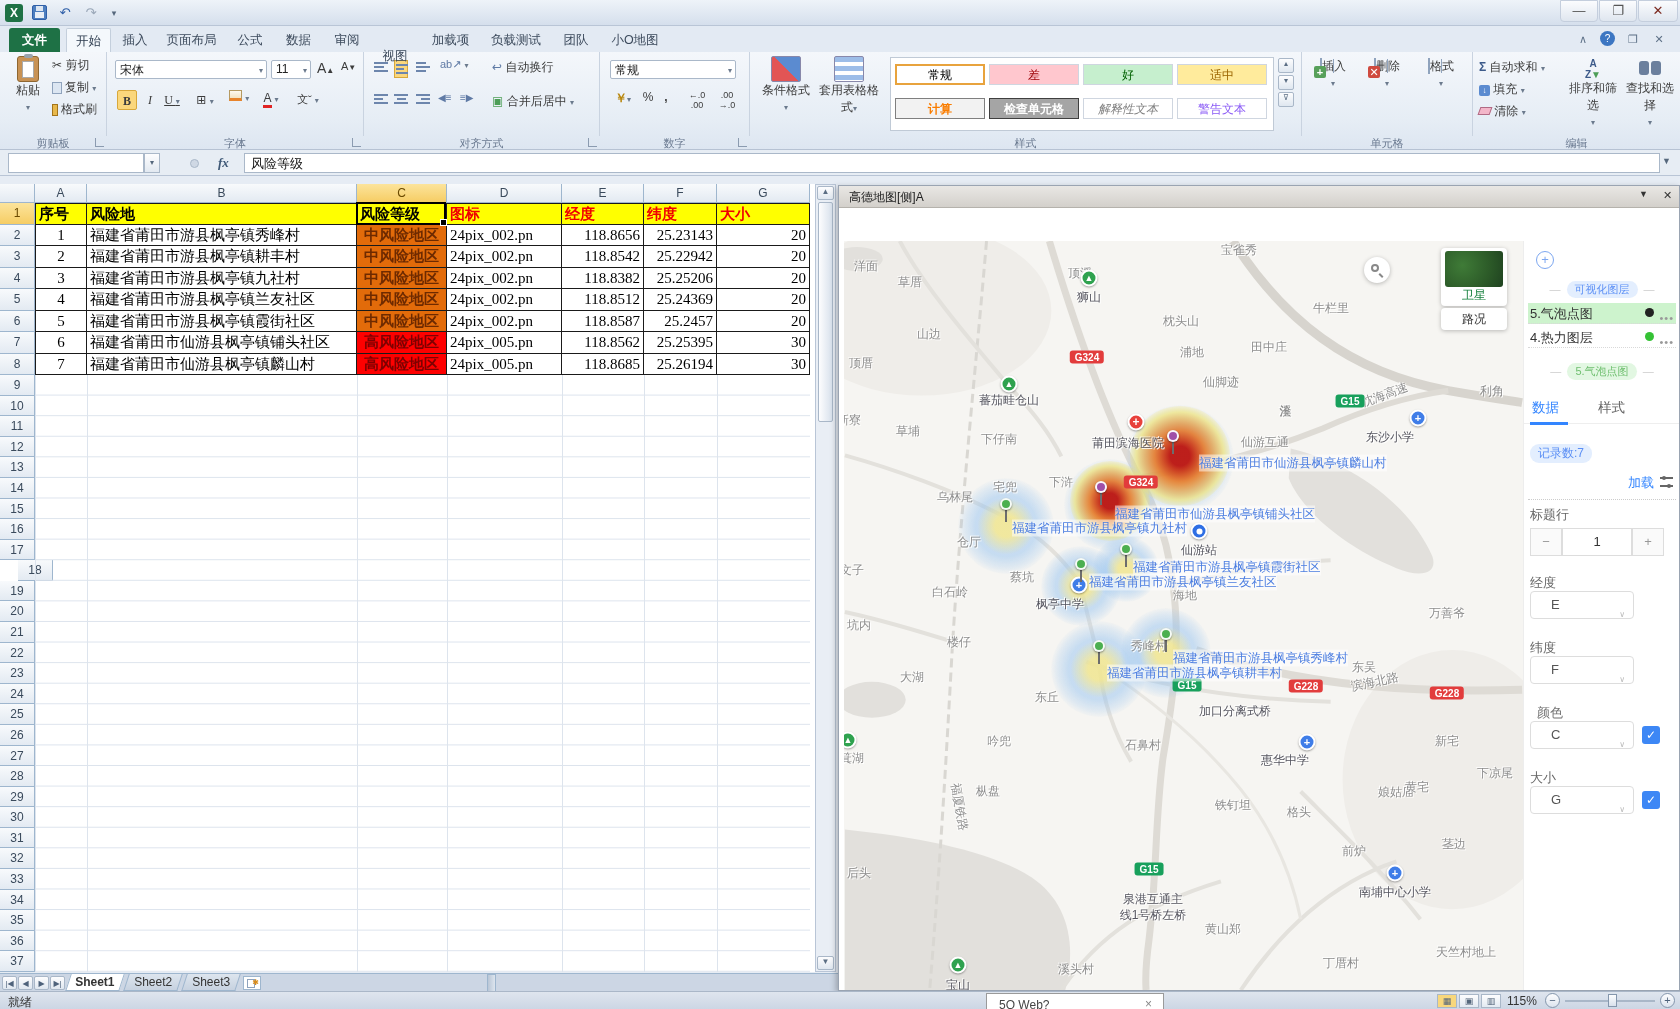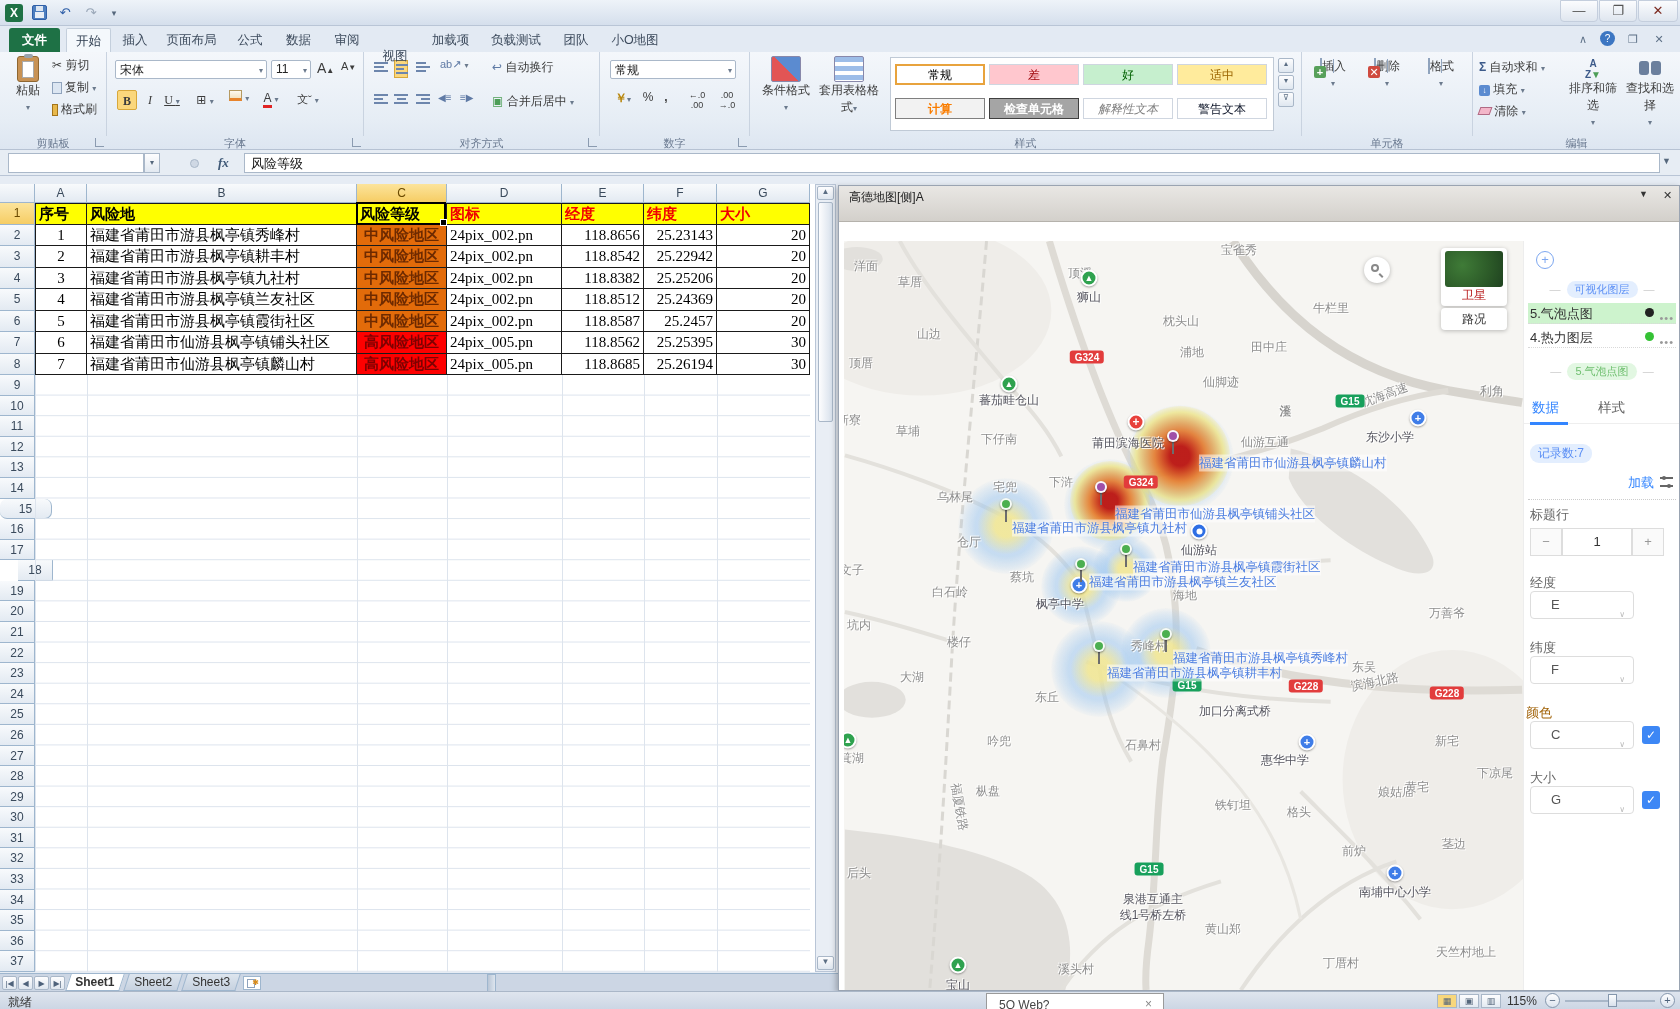--- a/index.html
+++ b/index.html
@@ -78,21 +78,21 @@
   .sheet span{display:inline-block;transform:skewX(18deg);}
   .sheet.active{background:#fff;font-weight:bold;}
   #statusbar{left:0;top:991px;width:1680px;height:18px;background:linear-gradient(#dfe5ee,#ccd6e4);border-top:1px solid #aab7c8;font-size:12px;color:#333;z-index:70;}
   .viewic{top:2px;width:20px;height:14px;border:1px solid #a9b7c8;background:linear-gradient(#fdfdfe,#e3eaf2);font-size:9px;text-align:center;line-height:12px;color:#55677c;}
   .viewic.on{background:#f8d77c;}
   #zoomslider{top:8px;height:2px;background:#a9b7c8;}
   #zoomthumb{top:2px;width:9px;height:13px;background:linear-gradient(#fdfdfe,#d8e1ec);border:1px solid #8496ac;}
 
   
   #mappanel{left:838px;top:185px;width:842px;height:806px;background:#fff;border:1px solid #9aa4b2;box-shadow:-2px 2px 6px rgba(0,0,0,.25);z-index:40;}
-  #maptitle{left:0;top:0;width:840px;height:36px;background:linear-gradient(#e9e7e4,#d3d0cb);border-bottom:1px solid #b5b2ac;font-size:12px;color:#222;}
+  #maptitle{left:0;top:0;width:840px;height:22px;background:linear-gradient(#e9e7e4,#d3d0cb);border-bottom:1px solid #b5b2ac;font-size:12px;color:#222;}
   #maptoolbar{left:0;top:22px;width:840px;height:33px;background:#fff;border-bottom:1px solid #e8e8e8;}
   .mapmenu{top:8px;font-size:14px;color:#555;}
   .mapmenu.on{color:#3385ff;}
   #amap-logo{left:20px;top:4px;width:26px;height:26px;border-radius:50%;background:conic-gradient(#e4393c 0 20%,#ff9800 20% 45%,#4caf50 45% 70%,#2196f3 70% 90%,#e4393c 90%);}
   #amap-logo:after{content:"";position:absolute;left:6px;top:6px;width:14px;height:14px;background:#fff;border-radius:50%;}
   #mapcanvas{left:5px;top:55px;width:679px;height:749px;background:#f6f5f2;overflow:hidden;}
   #ctrlpanel{left:684px;top:55px;width:156px;height:749px;background:#fff;border-left:1px solid #ededed;font-size:13px;color:#333;overflow:hidden;}
 
   .mlabel{position:absolute;font-size:12px;color:#8d8d8d;white-space:nowrap;text-shadow:1px 1px 0 #fff,-1px -1px 0 #fff;z-index:20;}
   .mlabel.dk{color:#55555f;}
@@ -106,21 +106,21 @@
   .poi{position:absolute;transform:translate(-50%,-50%);width:17px;height:17px;border-radius:50%;border:2px solid #fff;box-shadow:0 1px 2px rgba(0,0,0,.35);color:#fff;font-size:9px;line-height:13px;text-align:center;z-index:25;font-weight:bold;}
   .poi.scenic{background:#2fa24f;}
   .poi.hospital{background:#e8413c;font-size:12px;}
   .poi.school{background:#3f7de8;font-size:11px;}
   .poi.metro{background:#2f6fe4;}
   .poi.metro:after{content:"";position:absolute;left:3.5px;top:3.5px;width:6px;height:6px;background:#fff;border-radius:50%;}
 
   #magnifier{left:520px;top:16px;width:26px;height:26px;background:#fff;border-radius:50%;box-shadow:0 1px 4px rgba(0,0,0,.25);z-index:45;}
   #magnifier i{position:absolute;left:7px;top:7px;width:8px;height:8px;border:2px solid #888;border-radius:50%;}
   #magnifier b{position:absolute;left:16px;top:16px;width:2px;height:5px;background:#888;transform:rotate(-45deg);}
-  #satbox{left:597px;top:7px;width:66px;height:58px;background:#fff;border-radius:4px;box-shadow:0 1px 4px rgba(0,0,0,.25);z-index:45;text-align:center;font-size:12px;color:#b91c1c;}
+  #satbox{left:597px;top:7px;width:66px;height:58px;background:#fff;border-radius:4px;box-shadow:0 1px 4px rgba(0,0,0,.25);z-index:45;text-align:center;font-size:12px;color:#15803d;}
   #satthumb{margin:3px auto 0;width:58px;height:36px;border-radius:3px;background:radial-gradient(circle at 30% 40%,#3f7b37,#2c5a28 60%,#1f4220);}
   #trafficbox{left:597px;top:67px;width:66px;height:22px;background:#fff;border-radius:4px;box-shadow:0 1px 4px rgba(0,0,0,.25);z-index:45;text-align:center;font-size:12px;color:#333;line-height:22px;}
 
   .pill{display:inline-block;border-radius:9px;padding:1px 8px;font-size:11px;}
   .pill.blue{background:#e3eefe;color:#5b8ff5;}
   .pill.green{background:#e2f7e2;color:#6fbf6f;}
   .cp-row{position:absolute;left:4px;width:148px;height:21px;line-height:21px;border-bottom:1px dotted #d9d9d9;font-size:13px;color:#333;padding-left:2px;}
   .cp-row.on{background:#cdf3cd;}
   .dots{position:absolute;right:2px;top:0;color:#999;letter-spacing:1px;font-size:11px;}
   .layer-ic{position:absolute;right:22px;top:5px;width:9px;height:9px;border-radius:50%;}
@@ -266,21 +266,21 @@
         <span>套用表格格式</span><span class="ddv">▾</span>
       </div>
       <div class="abs" id="stylegallery" style="left:140px;top:5px;width:384px;height:74px;background:#fff;border:1px solid #c0cad6;">
           <div class="galcell" style="left: 4px; top: 6px; width: 90px; background: rgb(255, 255, 255); color: rgb(0, 0, 0); border: 2px solid rgb(232, 163, 61); line-height: 19px;">常规</div>
           <div class="galcell" style="left: 98px; top: 6px; width: 90px; background: rgb(255, 199, 206); color: rgb(156, 0, 6);">差</div>
           <div class="galcell" style="left: 192px; top: 6px; width: 90px; background: rgb(198, 239, 206); color: rgb(0, 97, 0);">好</div>
           <div class="galcell" style="left: 286px; top: 6px; width: 90px; background: rgb(255, 235, 156); color: rgb(156, 101, 0);">适中</div>
           <div class="galcell" style="left: 4px; top: 40px; width: 90px; background: rgb(242, 242, 242); color: rgb(250, 125, 0); font-weight: bold; border: 1px solid rgb(127, 127, 127);">计算</div>
           <div class="galcell" style="left: 98px; top: 40px; width: 90px; background: rgb(165, 165, 165); color: rgb(255, 255, 255); font-weight: bold; border: 1px solid rgb(63, 63, 63);">检查单元格</div>
           <div class="galcell" style="left: 192px; top: 40px; width: 90px; background: rgb(255, 255, 255); color: rgb(127, 127, 127); font-style: italic;">解释性文本</div>
-          <div class="galcell" style="left: 286px; top: 40px; width: 90px; background: rgb(255, 255, 255); color: #0f172a;">警告文本</div>
+          <div class="galcell" style="left: 286px; top: 40px; width: 90px; background: rgb(255, 255, 255); color: #8b5cf6;">警告文本</div>
         </div>
       <div class="abs scrbtn" style="left:528px;top:6px;width:16px;height:15px;">▴</div>
       <div class="abs scrbtn" style="left:528px;top:23px;width:16px;height:15px;">▾</div>
       <div class="abs scrbtn" style="left:528px;top:40px;width:16px;height:15px;">⊽</div>
       <div class="glabel">样式</div>
     </div>
 
     <div class="rgroup" style="left:1302px;width:171px;">
       <div class="stylebtn" style="left:6px;top:6px;width:50px;"><span class="cellgrid"><span class="markplus" style="background:#57a05a;color:#fff;">+</span></span><span>插入</span><br><span class="ddv">▾</span></div>
       <div class="stylebtn" style="left:60px;top:6px;width:50px;"><span class="cellgrid"><span class="markplus" style="background:#cf4a3f;color:#fff;">✕</span></span><span>删除</span><br><span class="ddv">▾</span></div>
@@ -326,21 +326,21 @@
         <div class="rowhdr" style="left: 0px; top: 105px; width: 35px; height: 21.5px; line-height: 21.5px;">5</div>
         <div class="rowhdr" style="left: 0px; top: 126.5px; width: 35px; height: 21.5px; line-height: 21.5px;">6</div>
         <div class="rowhdr" style="left: 0px; top: 148px; width: 35px; height: 21.5px; line-height: 21.5px;">7</div>
         <div class="rowhdr" style="left: 0px; top: 169.5px; width: 35px; height: 21.5px; line-height: 21.5px;">8</div>
         <div class="rowhdr" style="left: 0px; top: 191px; width: 35px; height: 20.586px; line-height: 20.586px;">9</div>
         <div class="rowhdr" style="left: 0px; top: 211.586px; width: 35px; height: 20.586px; line-height: 20.586px;">10</div>
         <div class="rowhdr" style="left: 0px; top: 232.172px; width: 35px; height: 20.586px; line-height: 20.586px;">11</div>
         <div class="rowhdr" style="left: 0px; top: 252.758px; width: 35px; height: 20.586px; line-height: 20.586px;">12</div>
         <div class="rowhdr" style="left: 0px; top: 273.344px; width: 35px; height: 20.586px; line-height: 20.586px;">13</div>
         <div class="rowhdr" style="left: 0px; top: 293.93px; width: 35px; height: 20.586px; line-height: 20.586px;">14</div>
-        <div class="rowhdr" style="left: 0px; top: 314.516px; width: 52px; height: 20.586px; line-height: 20.586px; border-radius: 7px;">15</div>
+        <div class="rowhdr" style="left: 0px; top: 314.516px; width: 35px; height: 20.586px; line-height: 20.586px;">15</div>
         <div class="rowhdr" style="left: 0px; top: 335.102px; width: 35px; height: 20.586px; line-height: 20.586px;">16</div>
         <div class="rowhdr" style="left: 0px; top: 355.688px; width: 35px; height: 20.586px; line-height: 20.586px;">17</div>
         <div class="rowhdr" style="left: 0px; top: 376.274px; width: 35px; height: 20.586px; line-height: 20.586px; margin-left: 18px;">18</div>
         <div class="rowhdr" style="left: 0px; top: 396.86px; width: 35px; height: 20.586px; line-height: 20.586px;">19</div>
         <div class="rowhdr" style="left: 0px; top: 417.446px; width: 35px; height: 20.586px; line-height: 20.586px;">20</div>
         <div class="rowhdr" style="left: 0px; top: 438.032px; width: 35px; height: 20.586px; line-height: 20.586px;">21</div>
         <div class="rowhdr" style="left: 0px; top: 458.618px; width: 35px; height: 20.586px; line-height: 20.586px;">22</div>
         <div class="rowhdr" style="left: 0px; top: 479.204px; width: 35px; height: 20.586px; line-height: 20.586px;">23</div>
         <div class="rowhdr" style="left: 0px; top: 499.79px; width: 35px; height: 20.586px; line-height: 20.586px;">24</div>
         <div class="rowhdr" style="left: 0px; top: 520.376px; width: 35px; height: 20.586px; line-height: 20.586px;">25</div>
@@ -651,21 +651,21 @@
       <div class="abs" style="left:4px;top:258px;width:148px;border-top:1px dotted #ccc;"></div>
       <div class="abs" style="left:6px;top:265px;color:#666;">标题行</div>
       <div class="steppart" style="left:6px;top:287px;width:32px;">−</div>
       <div class="steppart" style="left:38px;top:287px;width:70px;background:#fff;color:#333;">1</div>
       <div class="steppart" style="left:108px;top:287px;width:32px;">+</div>
       <div id="fieldlist">
           <div style="position: absolute; left: 6px; top: 333px; color: rgb(102, 102, 102);">经度</div>
           <div class="dd" style="left: 6px; top: 350px;">E<span class="ddv">∨</span></div>
           <div style="position: absolute; left: 6px; top: 398px; color: rgb(102, 102, 102);">纬度</div>
           <div class="dd" style="left: 6px; top: 415px;">F<span class="ddv">∨</span></div>
-          <div style="position: absolute; left: 2px; top: 463px; color: #a16207;">颜色</div>
+          <div style="position: absolute; left: 13px; top: 463px; color: #737373;">颜色</div>
           <div class="dd" style="left: 6px; top: 480px;">C<span class="ddv">∨</span></div>
           <div class="chk" style="left: 118px; top: 485px;">✓</div>
           <div style="position: absolute; left: 6px; top: 528px; color: rgb(102, 102, 102);">大小</div>
           <div class="dd" style="left: 6px; top: 545px;">G<span class="ddv">∨</span></div>
           <div class="chk" style="left: 118px; top: 550px;">✓</div>
         </div>
     </div>
   </div>
 
   <div class="abs" id="popup">

